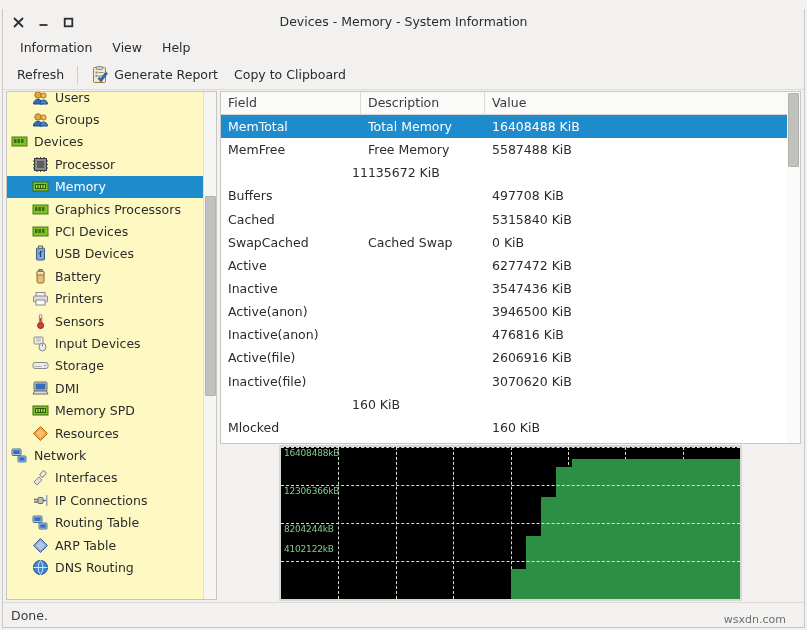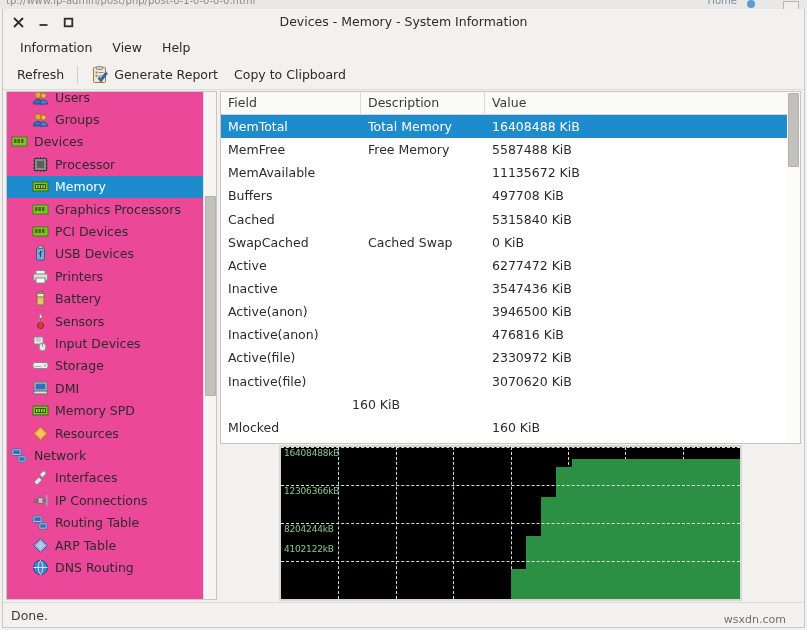--- a/index.html
+++ b/index.html
@@ -116,21 +116,21 @@
     background: #f2f1f0;
     padding: 1px 3px 0 3px;
     min-height: 0;
   }
 
   
   .sidebar-wrap {
     position: relative;
     width: 211px;
     flex: 0 0 211px;
-    background: #ec4899;
+    background: #fef9c3;
     border: 1px solid #c7c6c2;
     overflow: hidden;
     margin-bottom: 2px;
   }
   .sidebar-list {
     position: absolute;
     left: 0; top: -6px;
     width: 196px;
   }
   .tree-row {
@@ -283,26 +283,20 @@
     position: absolute; right: 18px; bottom: 1px;
     font-size: 11px; color: #6f6f6f;
     font-family: "DejaVu Sans", "Liberation Sans", sans-serif;
   }
 </style>
 </head>
 <body>
 
 <div id="app">
 
-  <div class="bg-strip">
-    <span class="bg-strip-text">tp://www.ip-admin/post/php/post-0-1-0-0-0-0.html</span>
-    <span class="bg-strip-right">Home</span>
-    <span class="bg-strip-circle"></span>
-    <span class="bg-strip-box"></span>
-  </div>
 
   <div class="window">
 
     <div class="titlebar">
       <div class="win-btns">
         <div class="win-btn">
           <svg width="11" height="11" viewBox="0 0 11 11">
               <path d="M1 1 L10 10 M10 1 L1 10" stroke="#2e2e2e" stroke-width="1.8" fill="none"></path>
             </svg>
         </div>
@@ -421,33 +415,33 @@
             <div class="tree-row child">
               <svg viewBox="0 0 17 17" class="tree-ico">
                 <rect x="4.5" y="3" width="8" height="12" rx="1" fill="#7fa8d8" stroke="#3a5e8c"></rect>
                 <rect x="6.5" y="1" width="4" height="2.5" fill="#c8c8c8" stroke="#6b6b6b"></rect>
                 <path d="M8.5 6v6M8.5 7.5l2-1.5M8.5 9.5l-2-1.5" stroke="#1d3f6e" stroke-width="1" fill="none"></path>
               </svg>
               <span>USB Devices</span>
             </div>
             <div class="tree-row child">
               <svg viewBox="0 0 17 17" class="tree-ico">
+                <rect x="5" y="3" width="7" height="12" rx="1.5" fill="#e8c07a" stroke="#8a6a2a"></rect>
+                <rect x="5" y="3" width="7" height="4" rx="1.5" fill="#f5e3bb" stroke="#8a6a2a"></rect>
+                <rect x="7" y="1.5" width="3" height="1.8" fill="#b8b8b8" stroke="#6b6b6b"></rect>
+              </svg>
+              <span>Battery</span>
+            </div>
+            <div class="tree-row child">
+              <svg viewBox="0 0 17 17" class="tree-ico">
                 <rect x="4" y="2.5" width="9" height="4" fill="#f2f2f2" stroke="#8a8a8a"></rect>
                 <rect x="1.5" y="6" width="14" height="6" rx="1" fill="#dedede" stroke="#8a8a8a"></rect>
                 <rect x="4" y="10" width="9" height="5" fill="#fbfbfb" stroke="#8a8a8a"></rect>
               </svg>
               <span>Printers</span>
-            </div>
-            <div class="tree-row child">
-              <svg viewBox="0 0 17 17" class="tree-ico">
-                <rect x="5" y="3" width="7" height="12" rx="1.5" fill="#e8c07a" stroke="#8a6a2a"></rect>
-                <rect x="5" y="3" width="7" height="4" rx="1.5" fill="#f5e3bb" stroke="#8a6a2a"></rect>
-                <rect x="7" y="1.5" width="3" height="1.8" fill="#b8b8b8" stroke="#6b6b6b"></rect>
-              </svg>
-              <span>Battery</span>
             </div>
             <div class="tree-row child">
               <svg viewBox="0 0 17 17" class="tree-ico">
                 <rect x="7.4" y="1.5" width="2.4" height="9" rx="1.2" fill="#eeeeee" stroke="#8a8a8a"></rect>
                 <circle cx="8.6" cy="12.5" r="3" fill="#d83b3b" stroke="#8a1f1f"></circle>
                 <rect x="7.9" y="5" width="1.4" height="7" fill="#d83b3b"></rect>
               </svg>
               <span>Sensors</span>
             </div>
             <div class="tree-row child">
@@ -560,21 +554,20 @@
                 <div class="td c1">MemTotal</div>
                 <div class="td c2">Total Memory</div>
                 <div class="td c3">16408488 KiB</div>
               </div>
               <div class="trow">
                 <div class="td c1">MemFree</div>
                 <div class="td c2">Free Memory</div>
                 <div class="td c3">5587488 KiB</div>
               </div>
               <div class="trow">
-                <div class="td c1">MemAvailable</div>
                 <div class="td c2"></div>
                 <div class="td c3">11135672 KiB</div>
               </div>
               <div class="trow">
                 <div class="td c1">Buffers</div>
                 <div class="td c2"></div>
                 <div class="td c3">497708 KiB</div>
               </div>
               <div class="trow">
                 <div class="td c1">Cached</div>
@@ -602,21 +595,21 @@
                 <div class="td c3">3946500 KiB</div>
               </div>
               <div class="trow">
                 <div class="td c1">Inactive(anon)</div>
                 <div class="td c2"></div>
                 <div class="td c3">476816 KiB</div>
               </div>
               <div class="trow">
                 <div class="td c1">Active(file)</div>
                 <div class="td c2"></div>
-                <div class="td c3">2330972 KiB</div>
+                <div class="td c3">2606916 KiB</div>
               </div>
               <div class="trow">
                 <div class="td c1">Inactive(file)</div>
                 <div class="td c2"></div>
                 <div class="td c3">3070620 KiB</div>
               </div>
               <div class="trow">
                 <div class="td c2"></div>
                 <div class="td c3">160 KiB</div>
               </div>

